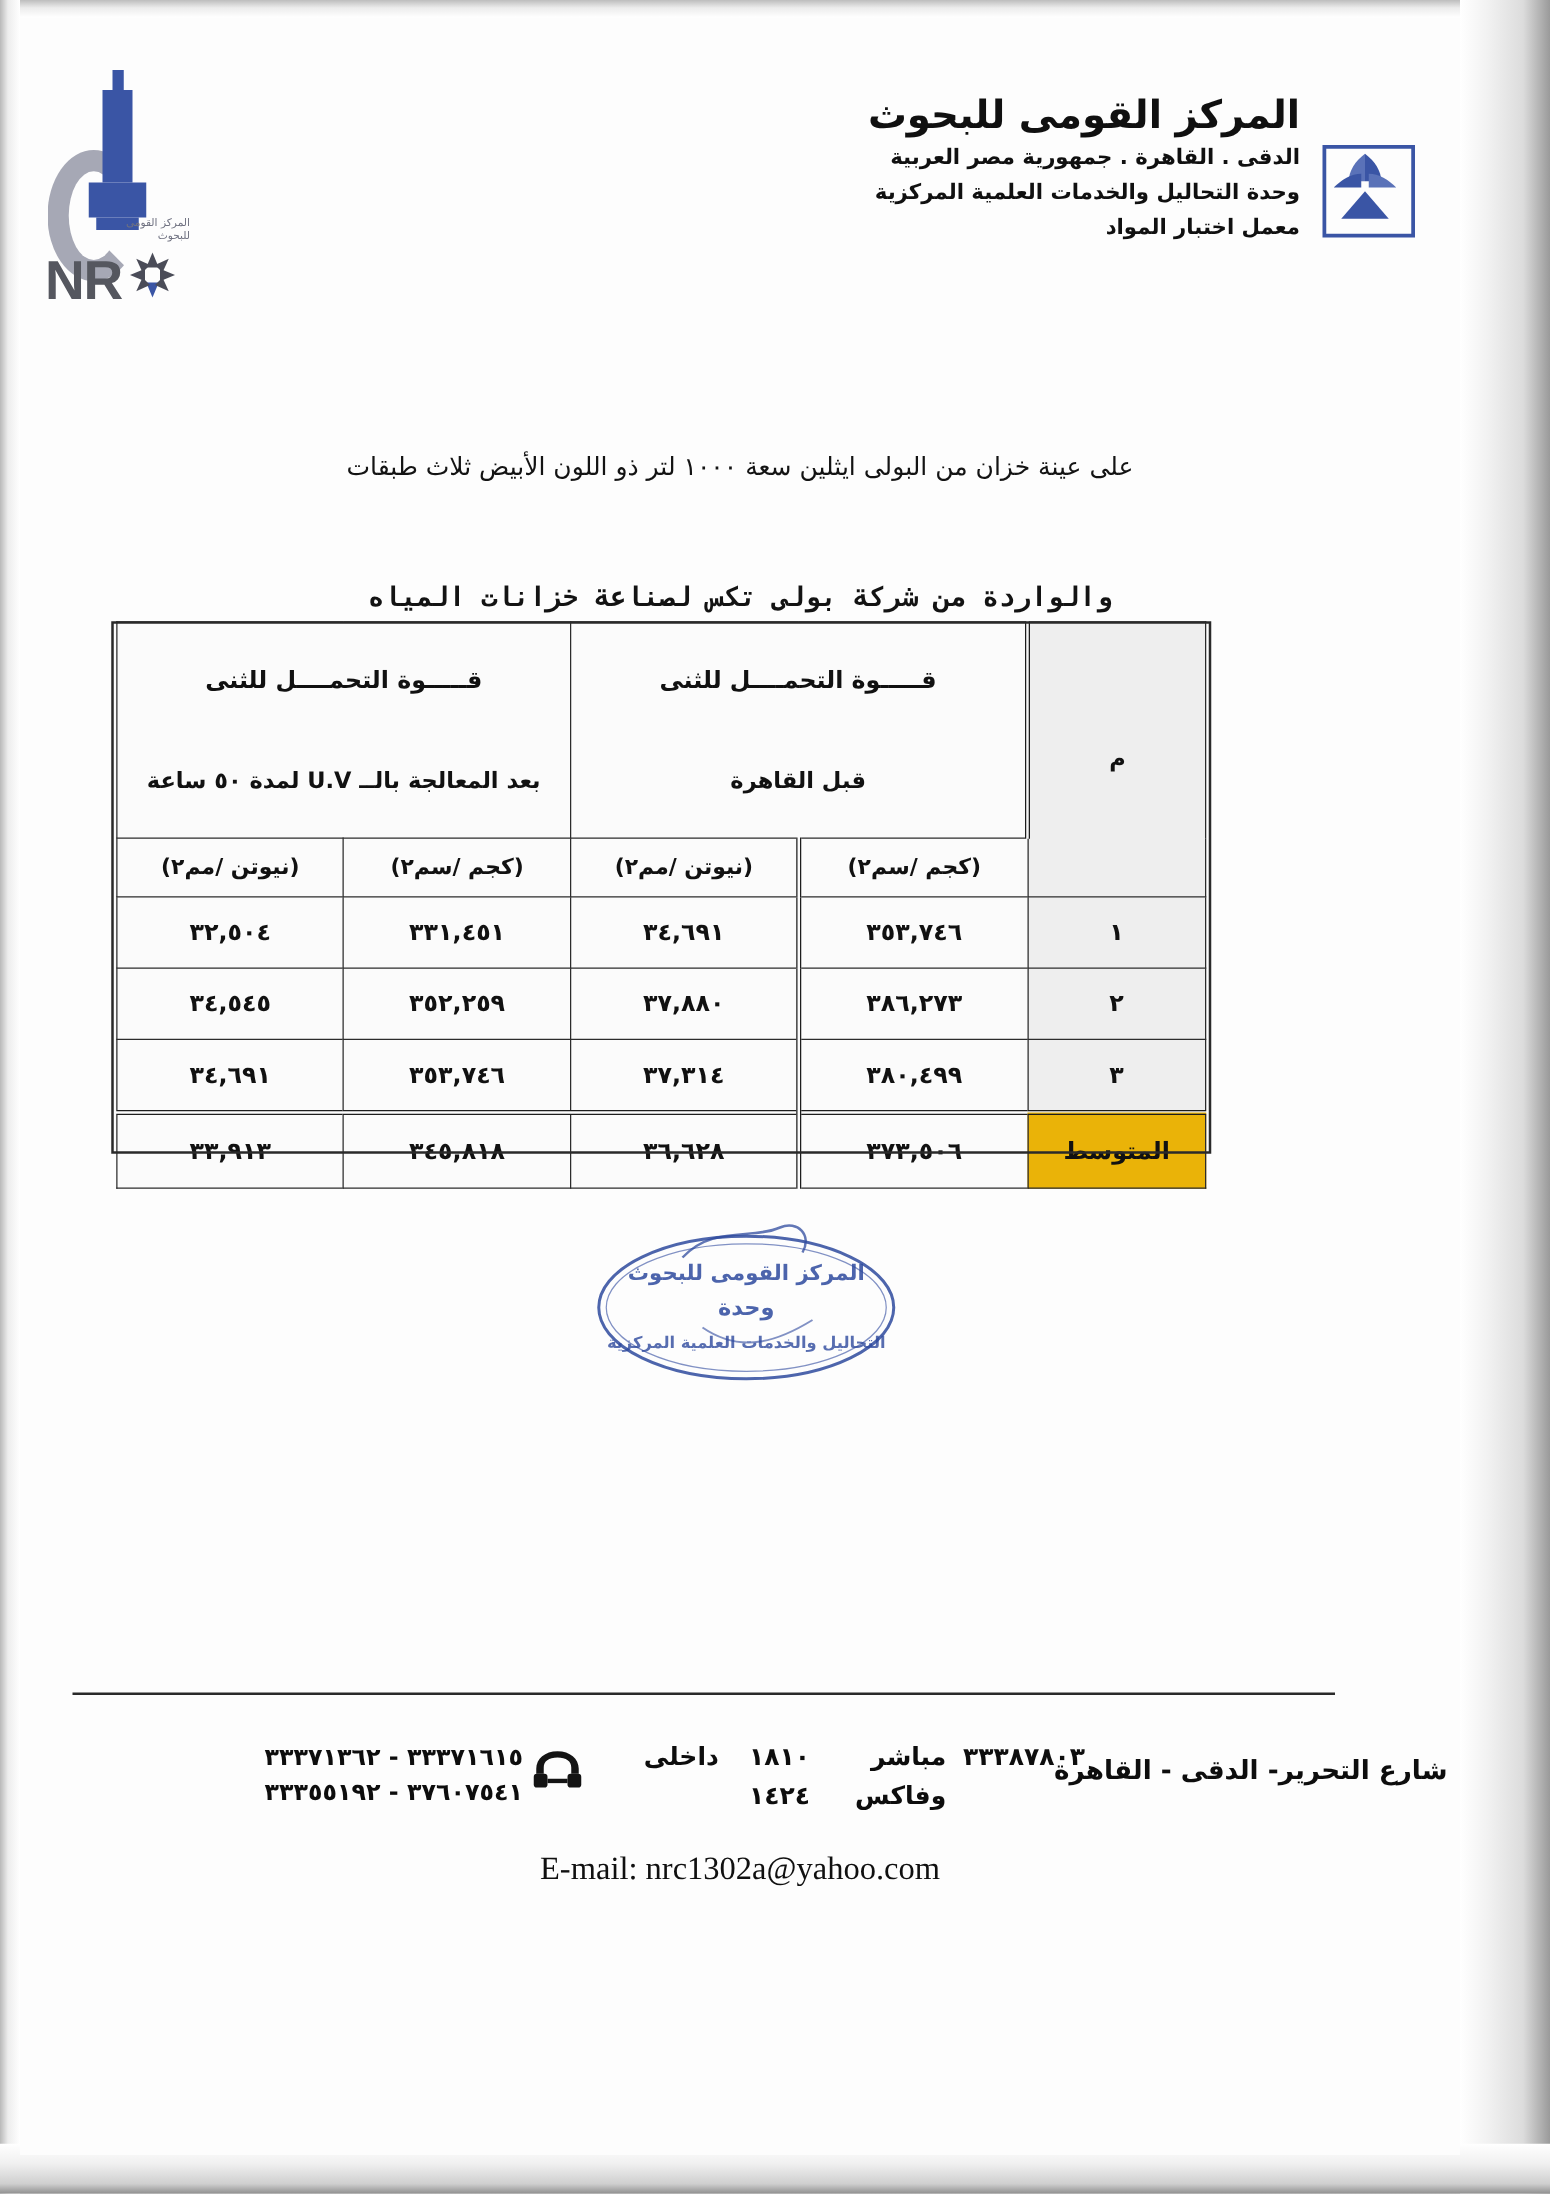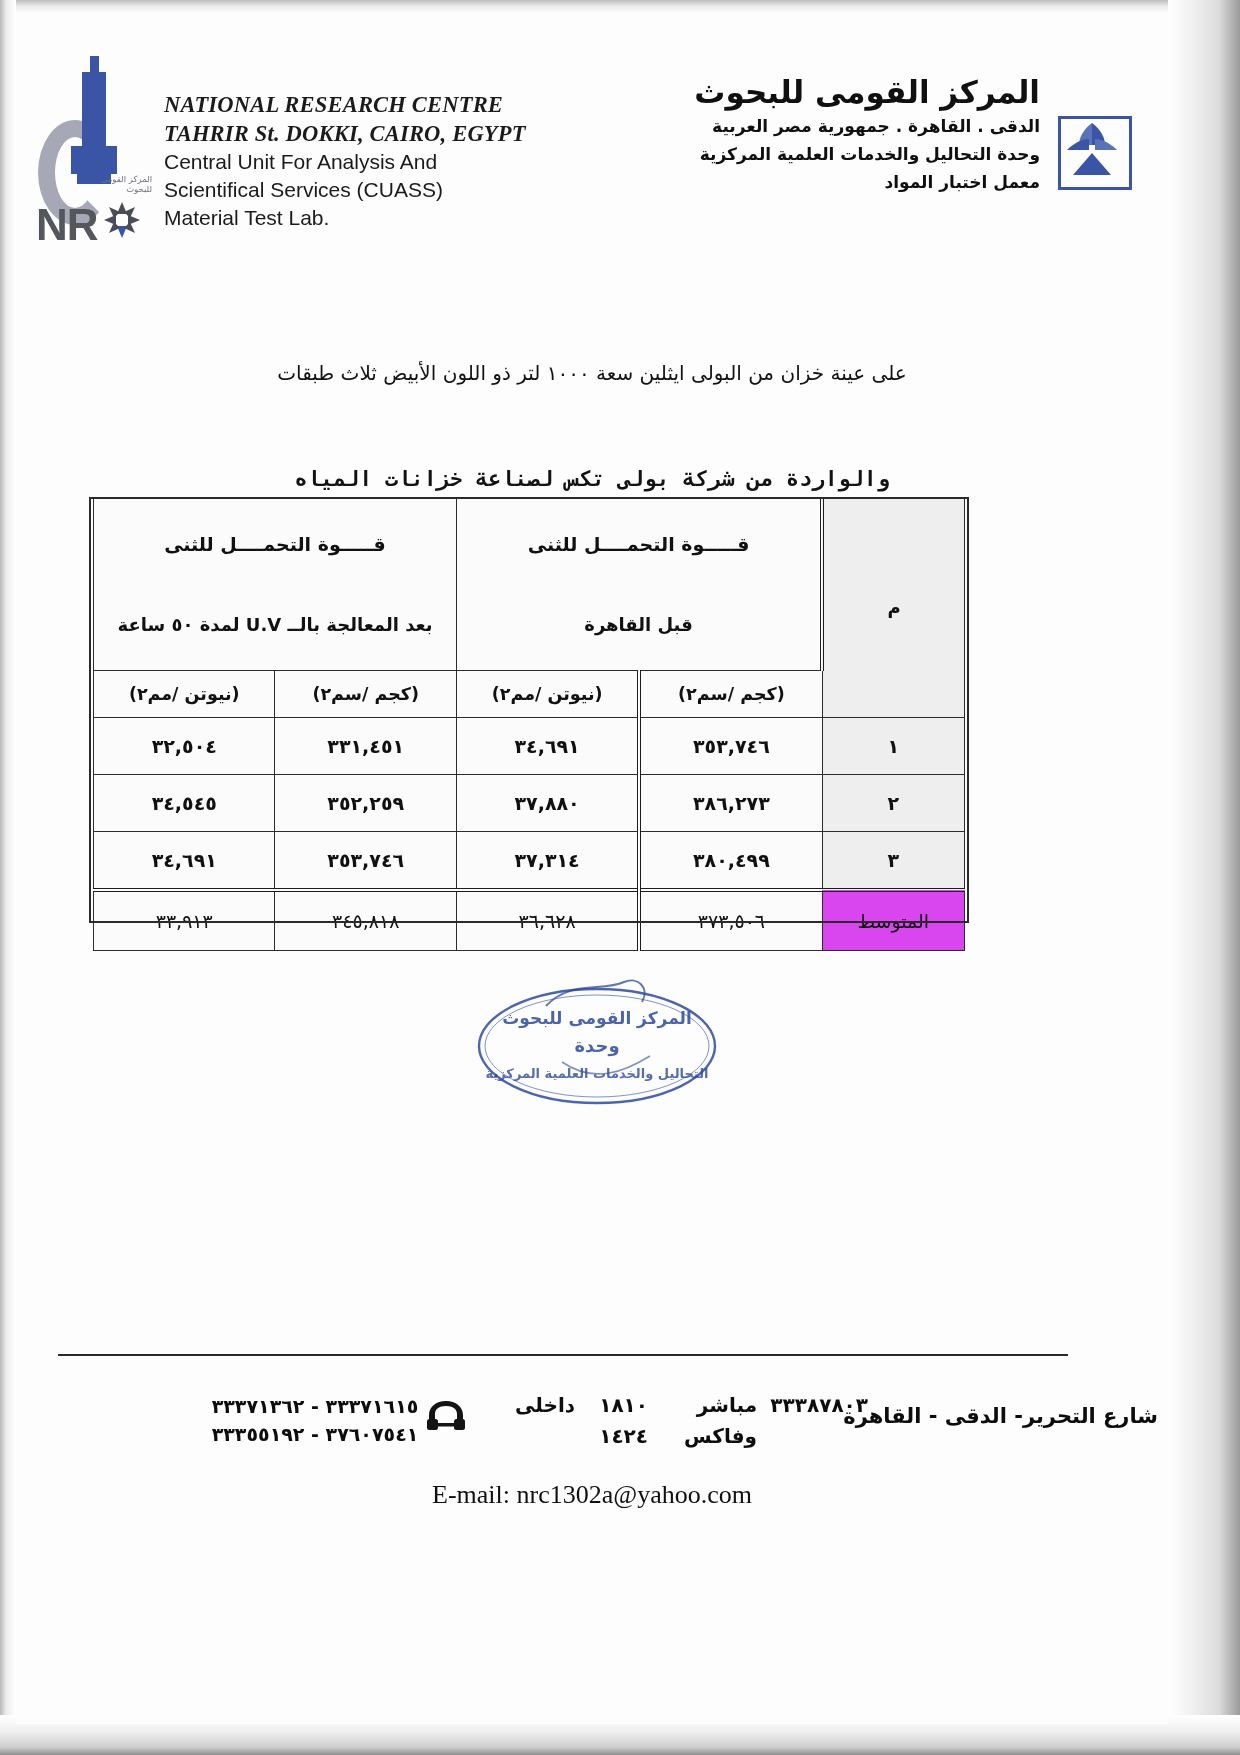--- a/index.html
+++ b/index.html
@@ -261,28 +261,28 @@
     height: 54px;
     letter-spacing: 1px;
   }
   .no-cell {
     font-size: 18px;
     font-weight: bold;
     background: #eeeeee;
   }
   .avg-row td {
     font-size: 19px;
-    font-weight: normal;
+    font-weight: bold;
     height: 56px;
     letter-spacing: 1px;
     border-top: 4px double #1d1d1d !important;
   }
   .avg-label {
     font-size: 17px;
-    background: #d946ef;
+    background: #eab308;
   }
   .table-outer {
     position: absolute;
     top: 483px;
     left: 73px;
     width: 880px;
     height: 426px;
     border: 2px solid #2a2a2a;
     box-sizing: border-box;
     pointer-events: none;
@@ -425,27 +425,20 @@
               <path d="M40 22 L28 27 L28 17 Z"></path>
               <path d="M9 9 L20 14 L14 20 Z"></path>
               <path d="M35 9 L30 20 L24 14 Z"></path>
               <path d="M9 35 L14 24 L20 30 Z"></path>
               <path d="M35 35 L24 30 L30 24 Z"></path>
             </g>
           </svg>
         </div>
       </div>
 
-      <div class="nrc-en">
-        <div class="l1">NATIONAL RESEARCH CENTRE</div>
-        <div class="l2">TAHRIR St. DOKKI, CAIRO, EGYPT</div>
-        <div class="l3">Central Unit For Analysis And</div>
-        <div class="l4">Scientifical Services (CUASS)</div>
-        <div class="l5">Material Test Lab.</div>
-      </div>
 
       <div class="nrc-ar">
         <div class="a1">المركز القومى للبحوث</div>
         <div class="a2">الدقى . القاهرة . جمهورية مصر العربية</div>
         <div class="a3">وحدة التحاليل والخدمات العلمية المركزية</div>
         <div class="a4">معمل اختبار المواد</div>
       </div>
 
       <div class="seal-sq">
         <svg width="62" height="62" viewBox="0 0 62 62">

